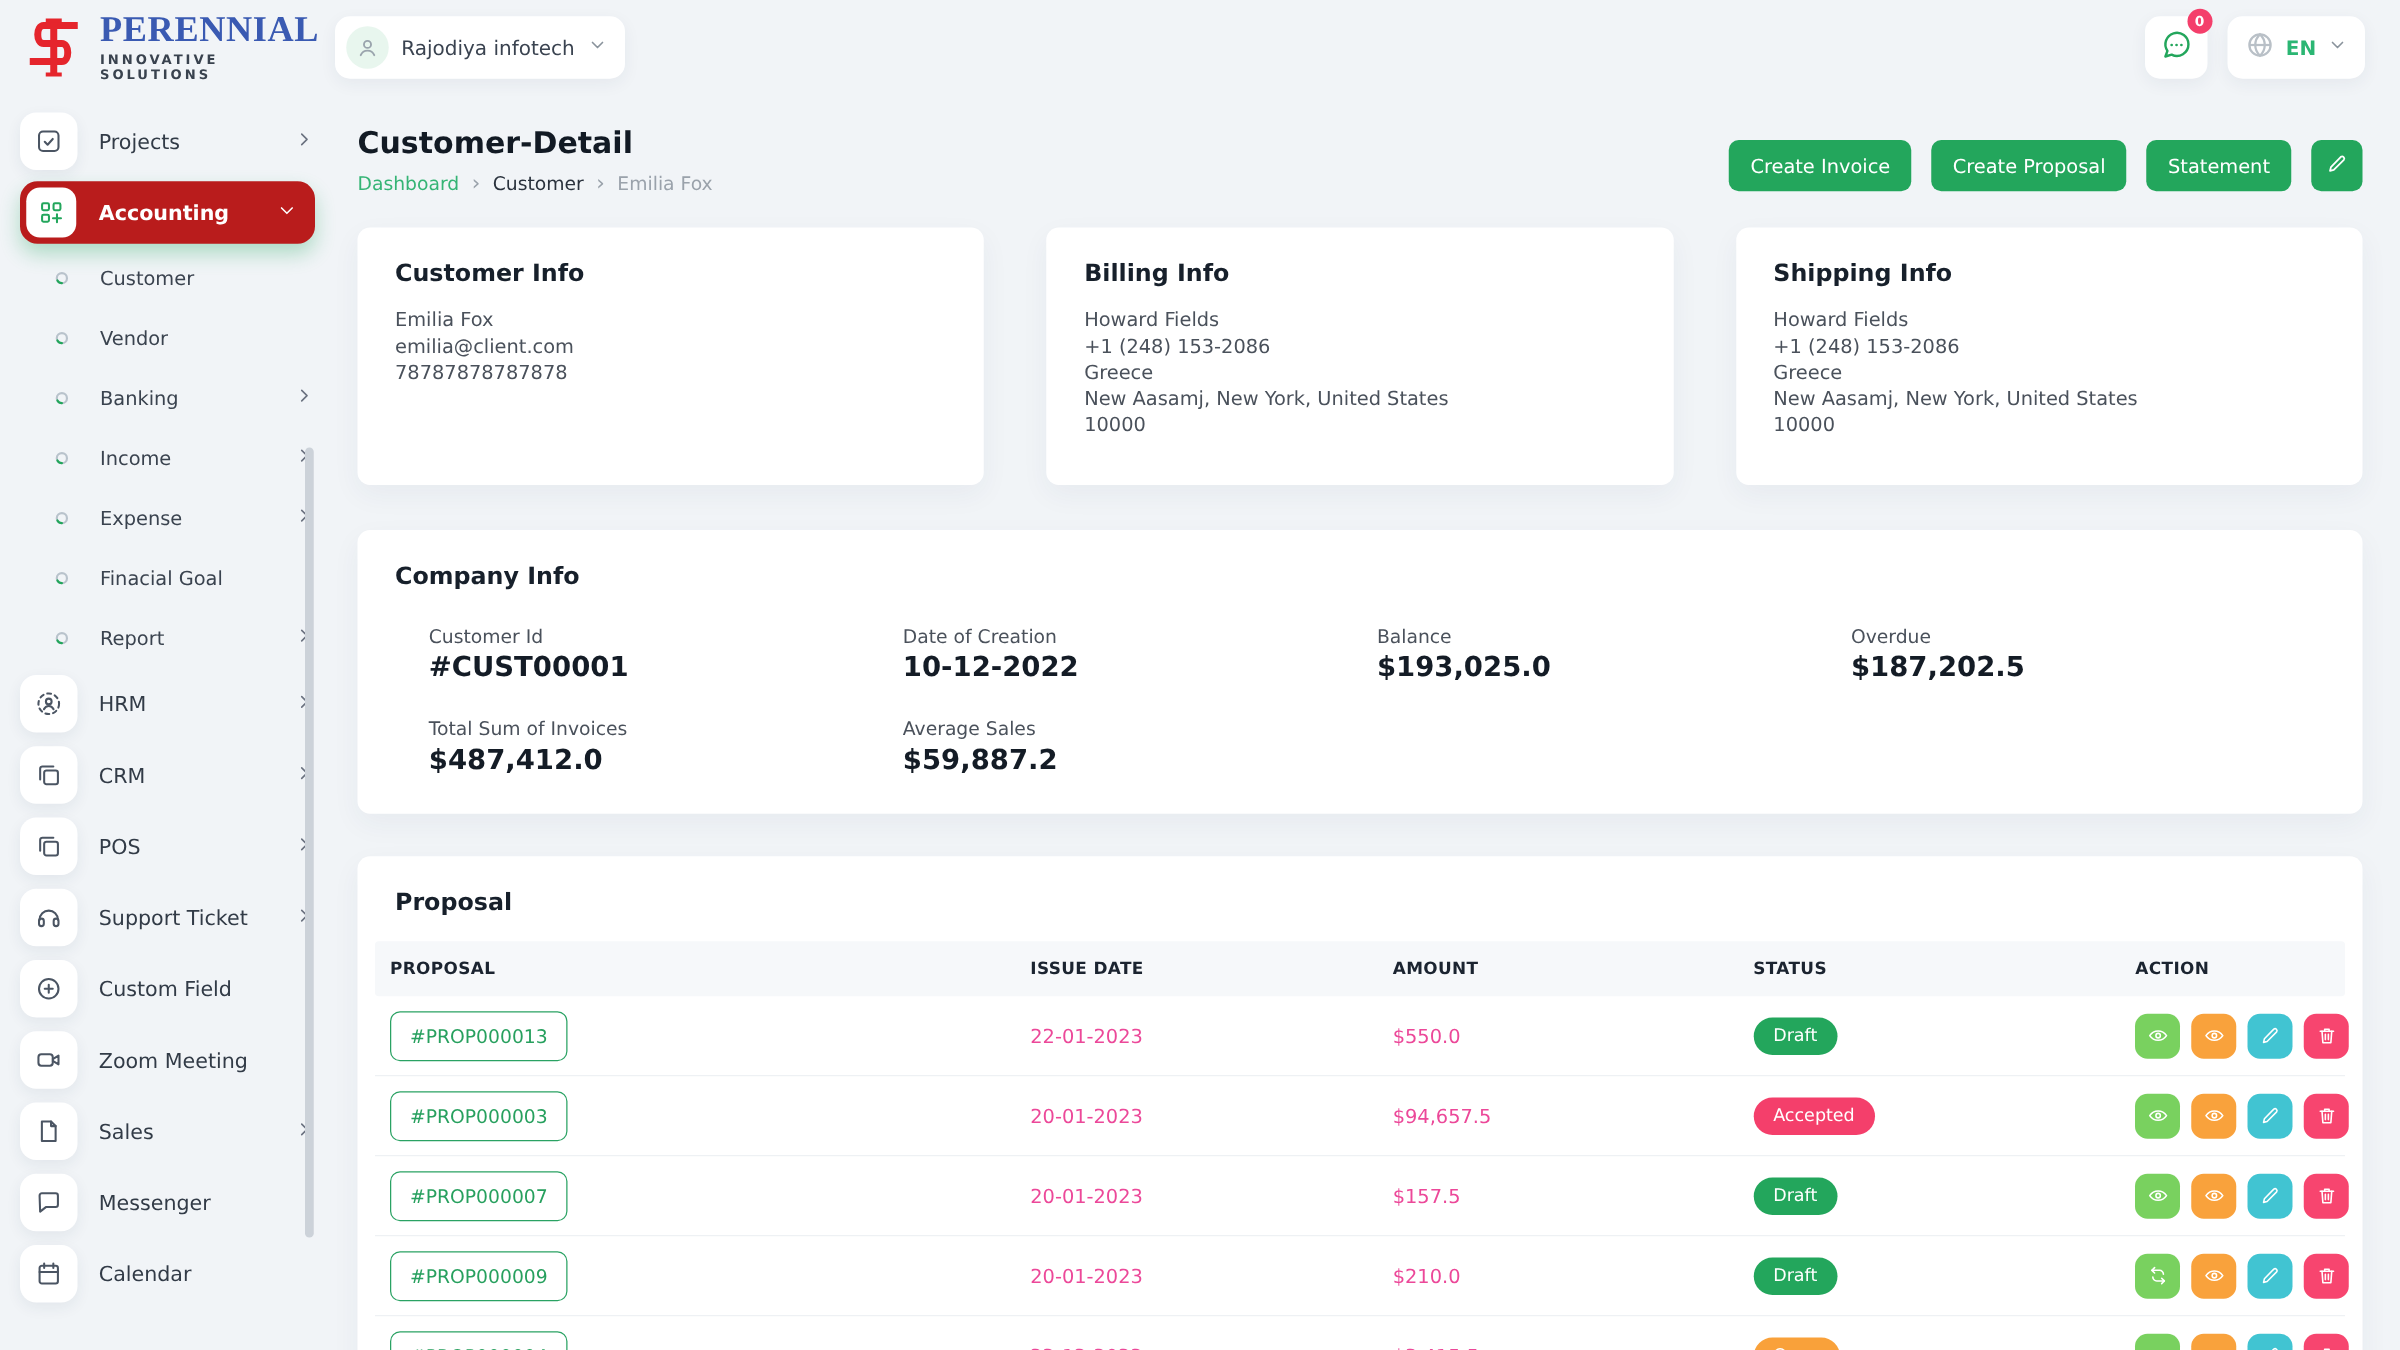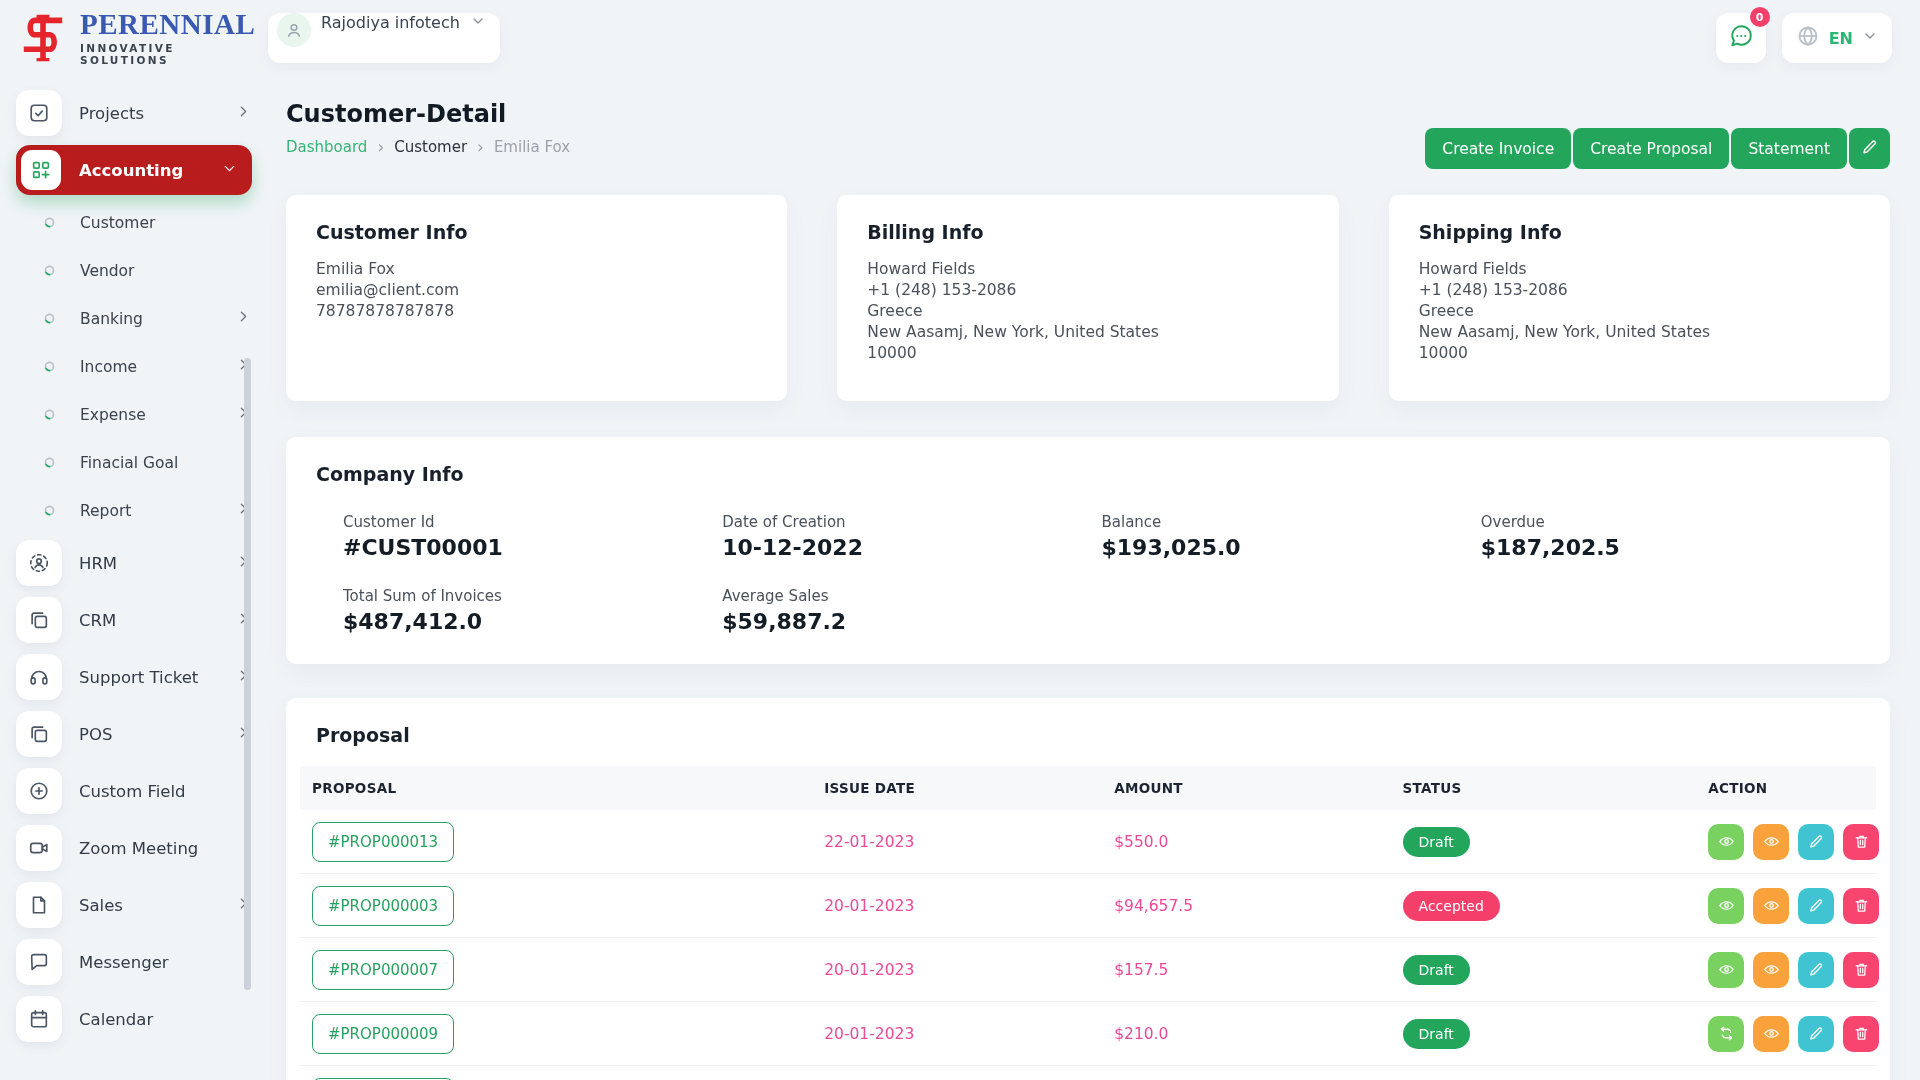--- a/index.html
+++ b/index.html
@@ -6,21 +6,21 @@
   html,body{margin:0;padding:0;width:1920px;height:1080px;overflow:hidden;
     background:#f1f4f7;font-family:"DejaVu Sans","Liberation Sans",sans-serif;color:#1b2430}
 
   
   .topbar{display:flex;align-items:center;height:76px;padding:0 28px 0 16px}
   .logo{display:flex;align-items:center;gap:10px;width:252px;flex:0 0 auto;cursor:pointer}
   .logo-mark svg{width:54px;height:48px;display:block}
   .brand{font-family:"Liberation Serif","DejaVu Serif",serif;font-weight:bold;font-size:29px;
     color:#3a5ab2;letter-spacing:.5px;line-height:1}
   .tagline{font-size:10.5px;font-weight:bold;color:#39424e;letter-spacing:2.35px;margin-top:3px}
-  .company-pill{display:flex;align-items:flex-start;gap:10px;background:#fff;border-radius:12px;height:50px;
+  .company-pill{display:flex;align-items:center;gap:10px;background:#fff;border-radius:12px;height:50px;
     padding:0 14px 0 9px;box-shadow:0 4px 14px rgba(35,55,80,.06);font-size:16px;color:#3a4350;cursor:pointer}
   .avatar{width:34px;height:34px;border-radius:50%;background:#e8f6ee;display:flex;align-items:center;justify-content:center;color:#9aa4ad}
   .avatar svg{width:20px;height:20px}
   .pill-chev{color:#8a939c}.pill-chev svg{width:16px;height:16px}
   .spacer{flex:1}
   .chat-btn{position:relative;width:50px;height:50px;background:#fff;border-radius:12px;display:flex;
     align-items:center;justify-content:center;box-shadow:0 4px 14px rgba(35,55,80,.06);margin-right:16px;color:#23a65c;cursor:pointer}
   .chat-btn svg{width:26px;height:26px}
   .chat-badge{position:absolute;top:-6px;right:-4px;min-width:20px;height:20px;padding:0 4px;border-radius:10px;
     background:#f43f6b;color:#fff;font-size:11px;font-weight:bold;display:flex;align-items:center;justify-content:center}
@@ -50,21 +50,21 @@
 
   
   .main{flex:1;padding:0 30px 0 34px;overflow:hidden}
   .page-head{display:flex;align-items:flex-start;justify-content:space-between;margin-top:24px}
   h1{font-size:24px;margin:0 0 10px;color:#121a24}
   .breadcrumb{display:flex;align-items:center;gap:10px;font-size:15px}
   .bc-link{color:#35b475;cursor:pointer}
   .bc-sep{color:#9aa2ab;font-size:17px;line-height:1}
   .bc-mid{color:#2a323d;font-weight:500;cursor:pointer}
   .bc-current{color:#9aa2ab}
-  .head-actions{display:flex;gap:2px;margin-top:28px}
+  .head-actions{display:flex;gap:16px;margin-top:12px}
   .btn{background:#23a65c;color:#fff;border:none;border-radius:8px;height:41px;padding:0 17px;
     font-size:15.5px;font-family:inherit;font-weight:500;cursor:pointer}
   .icon-btn{width:41px;padding:0;display:flex;align-items:center;justify-content:center;color:#fff}
   .icon-btn svg{width:18px;height:18px}
 
   .card{background:#fff;border-radius:10px;box-shadow:0 8px 22px rgba(40,60,90,.05)}
   .card h3{margin:0;font-size:19px;color:#17202b}
   .info-row{display:flex;gap:50px;margin-top:26px}
   .info-card{flex:1;padding:26px 30px;min-height:206px}
   .info-card h3{margin-bottom:16px}
@@ -280,38 +280,38 @@
               </svg>
             </span>
             <span class="slabel">CRM</span>
             <span class="schev"><svg viewBox="0 0 24 24" fill="none" stroke="currentColor" stroke-width="1.8" stroke-linecap="round" stroke-linejoin="round">
                 <path d="M9 6l6 6-6 6"></path>
               </svg></span>
           </div>
           <div class="srow">
             <span class="tile">
               <svg viewBox="0 0 24 24" fill="none" stroke="currentColor" stroke-width="1.8" stroke-linecap="round" stroke-linejoin="round">
+                <rect x="8" y="8" width="12" height="12" rx="2"></rect>
+                <path d="M16 4.5H6.5a2 2 0 0 0-2 2V16"></path>
+              </svg>
+            </span>
+            <span class="slabel">POS</span>
+            <span class="schev"><svg viewBox="0 0 24 24" fill="none" stroke="currentColor" stroke-width="1.8" stroke-linecap="round" stroke-linejoin="round">
+                <path d="M9 6l6 6-6 6"></path>
+              </svg></span>
+          </div>
+          <div class="srow">
+            <span class="tile">
+              <svg viewBox="0 0 24 24" fill="none" stroke="currentColor" stroke-width="1.8" stroke-linecap="round" stroke-linejoin="round">
                 <path d="M4 14a8 8 0 0 1 16 0"></path>
                 <rect x="3.5" y="13" width="4.2" height="6.5" rx="2.1"></rect>
                 <rect x="16.3" y="13" width="4.2" height="6.5" rx="2.1"></rect>
               </svg>
             </span>
             <span class="slabel">Support Ticket</span>
-            <span class="schev"><svg viewBox="0 0 24 24" fill="none" stroke="currentColor" stroke-width="1.8" stroke-linecap="round" stroke-linejoin="round">
-                <path d="M9 6l6 6-6 6"></path>
-              </svg></span>
-          </div>
-          <div class="srow">
-            <span class="tile">
-              <svg viewBox="0 0 24 24" fill="none" stroke="currentColor" stroke-width="1.8" stroke-linecap="round" stroke-linejoin="round">
-                <rect x="8" y="8" width="12" height="12" rx="2"></rect>
-                <path d="M16 4.5H6.5a2 2 0 0 0-2 2V16"></path>
-              </svg>
-            </span>
-            <span class="slabel">POS</span>
             <span class="schev"><svg viewBox="0 0 24 24" fill="none" stroke="currentColor" stroke-width="1.8" stroke-linecap="round" stroke-linejoin="round">
                 <path d="M9 6l6 6-6 6"></path>
               </svg></span>
           </div>
           <div class="srow">
             <span class="tile">
               <svg viewBox="0 0 24 24" fill="none" stroke="currentColor" stroke-width="1.8" stroke-linecap="round" stroke-linejoin="round">
                 <circle cx="12" cy="12" r="8.5"></circle>
                 <path d="M12 8.5v7M8.5 12h7"></path>
               </svg>

